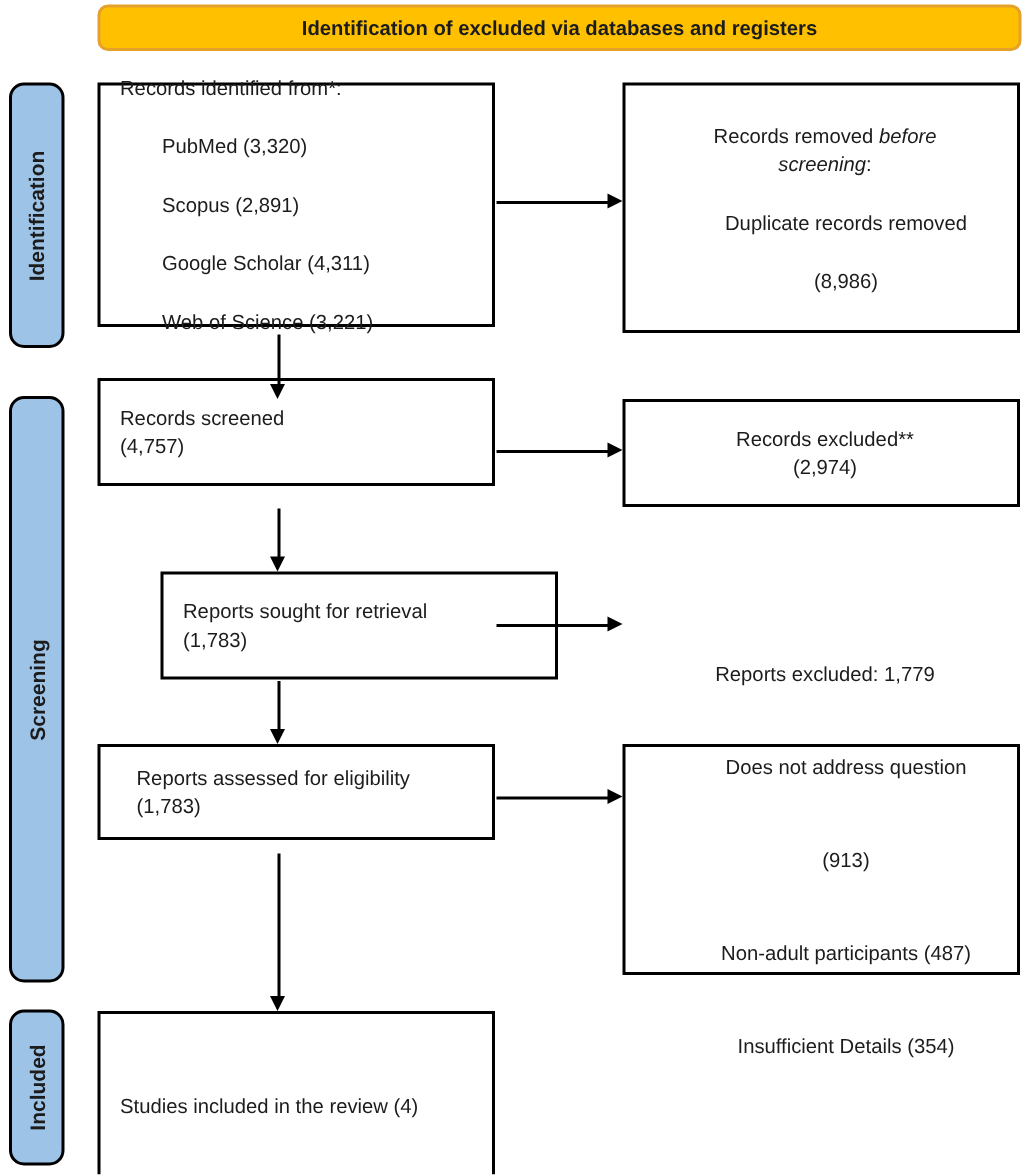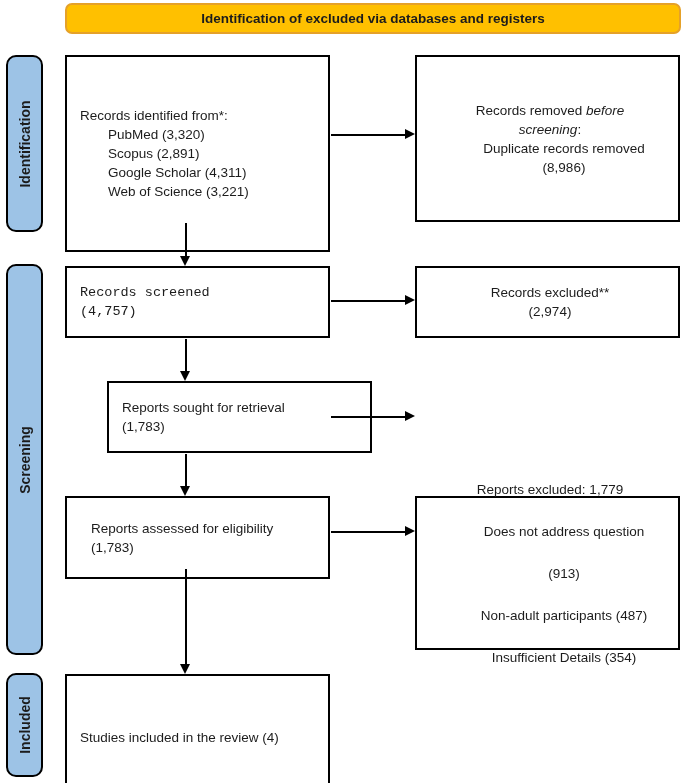--- a/index.html
+++ b/index.html
@@ -52,29 +52,29 @@
     background: #ffffff;
     border: 2px solid var(--box-border, #000000);
     display: flex; flex-direction: column; justify-content: center;
     font-size: 13.5px;
     line-height: 19px;
     padding: 6px 8px 6px 13px;
   }
   .box div { white-space: nowrap; }
   .col-l { left: 65px;  width: 265px; }
   .col-r { left: 415px; width: 265px; text-align: center; }
-  .ind { margin-left: 28px; }
+  .ind { margin-left: 28px; margin-top: 20px; }
 
-  #box-records-identified   { top: 55px;  height: 197px; }
+  #box-records-identified   { top: 55px;  height: 163px; }
   #box-records-removed      { top: 55px;  height: 167px; }
-  #box-records-screened     { top: 266px; height: 72px; font-family: Liberation Mono, monospace; }
+  #box-records-screened     { top: 252px; height: 72px; }
   #box-records-excluded     { top: 266px; height: 72px; }
   #box-reports-sought       { top: 381px; height: 72px; margin-left: 42px; }
   #box-reports-not-retrieved{ top: 381px; height: 72px; }
-  #box-reports-assessed     { top: 496px; height: 83px; padding-left: 24px; }
+  #box-reports-assessed     { top: 496px; height: 64px; padding-left: 24px; }
   #box-reports-excluded     { top: 496px; height: 154px; gap: 23px; }
   #box-studies-included     { top: 674px; height: 126px; }
 
   
   .vline {
     position: absolute;
     left: 185px; width: 1.5px;
     background: var(--arrow, #000000);
   }
   .vhead {

